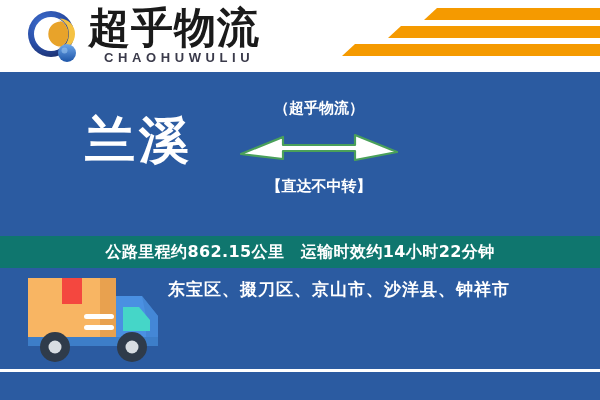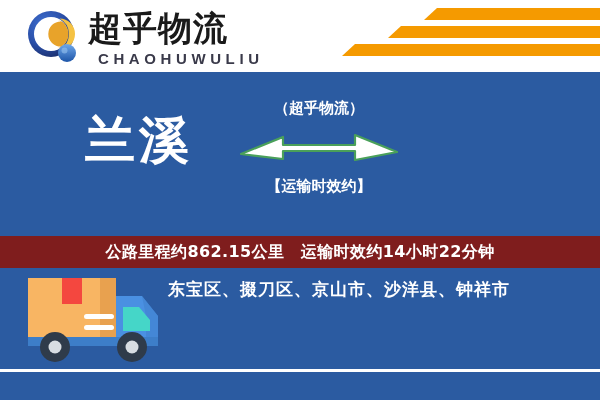--- a/index.html
+++ b/index.html
@@ -30,32 +30,32 @@
     width: 240px; height: 58px;
   }
   .logo-mark {
     position: absolute;
     left: 0; top: 2px;
     width: 56px; height: 56px;
   }
   .brand-cn {
     position: absolute;
     left: 62px; top: 0px;
-    font-size: 34px;
+    font-size: 42px;
     font-weight: 700;
     color: #1a1a1a;
     letter-spacing: 1px;
     line-height: 40px;
     white-space: nowrap;
     font-family: "DejaVu Sans", "Liberation Sans", sans-serif;
   }
   .brand-en {
     position: absolute;
-    left: 72px; top: 42px;
-    font-size: 15px;
+    left: 78px; top: 42px;
+    font-size: 13px;
     font-weight: 700;
     color: #3a3a4a;
     letter-spacing: 4.6px;
     white-space: nowrap;
   }
   .stripes {
     position: absolute;
     right: 0; top: 6px;
     width: 260px; height: 58px;
   }
@@ -124,21 +124,21 @@
     font-weight: 700;
     white-space: nowrap;
     font-family: "DejaVu Sans", "Liberation Sans", sans-serif;
   }
 
   
   .infobar {
     position: absolute;
     left: 0; top: 236px;
     width: 600px; height: 32px;
-    background: #7f1d1d;
+    background: #0f766e;
     display: flex;
     align-items: center;
     justify-content: center;
   }
   .infobar-text {
     font-size: 16px;
     font-weight: 700;
     color: #ffffff;
     letter-spacing: 0.4px;
     white-space: nowrap;
@@ -217,21 +217,21 @@
 
     <div class="city origin">兰溪</div>
 
     <div class="mid">
       <div class="mid-top-label">（超乎物流）</div>
 
       <svg class="arrow-box" viewBox="0 0 160 40">
         <path d="M2 28 L44 11 L44 19 L116 19 L116 9 L158 26 L116 34 L116 25 L44 25 L44 33 Z" fill="#ffffff" stroke="#4aa05a" stroke-width="2.2" stroke-linejoin="round"></path>
       </svg>
 
-      <div class="mid-bottom-label">【运输时效约】</div>
+      <div class="mid-bottom-label">【直达不中转】</div>
     </div>
 
 
   </div>
 
   <div class="infobar">
     <div class="infobar-text">公路里程约862.15公里　运输时效约14小时22分钟</div>
   </div>
 
   <div class="bottom">

